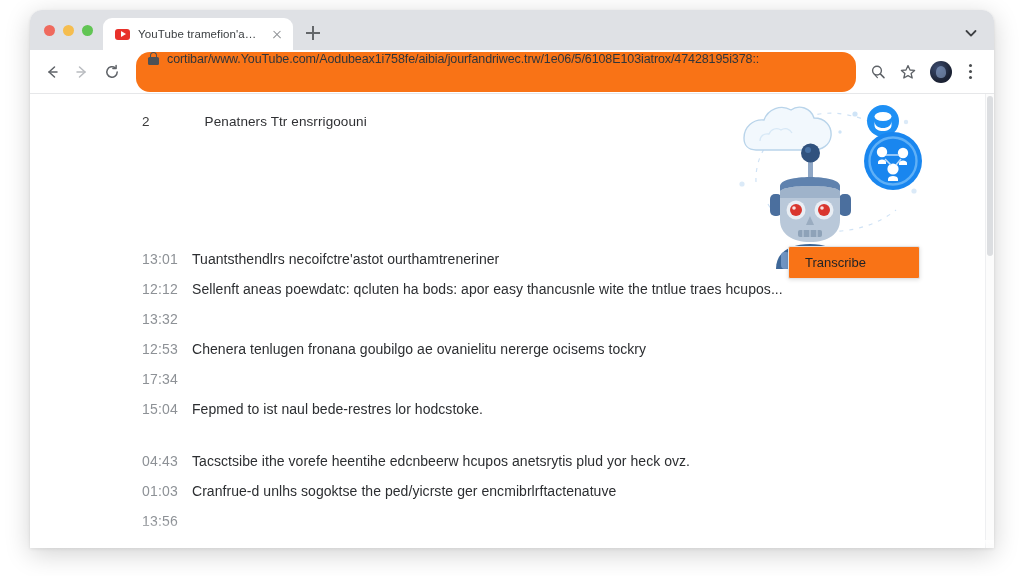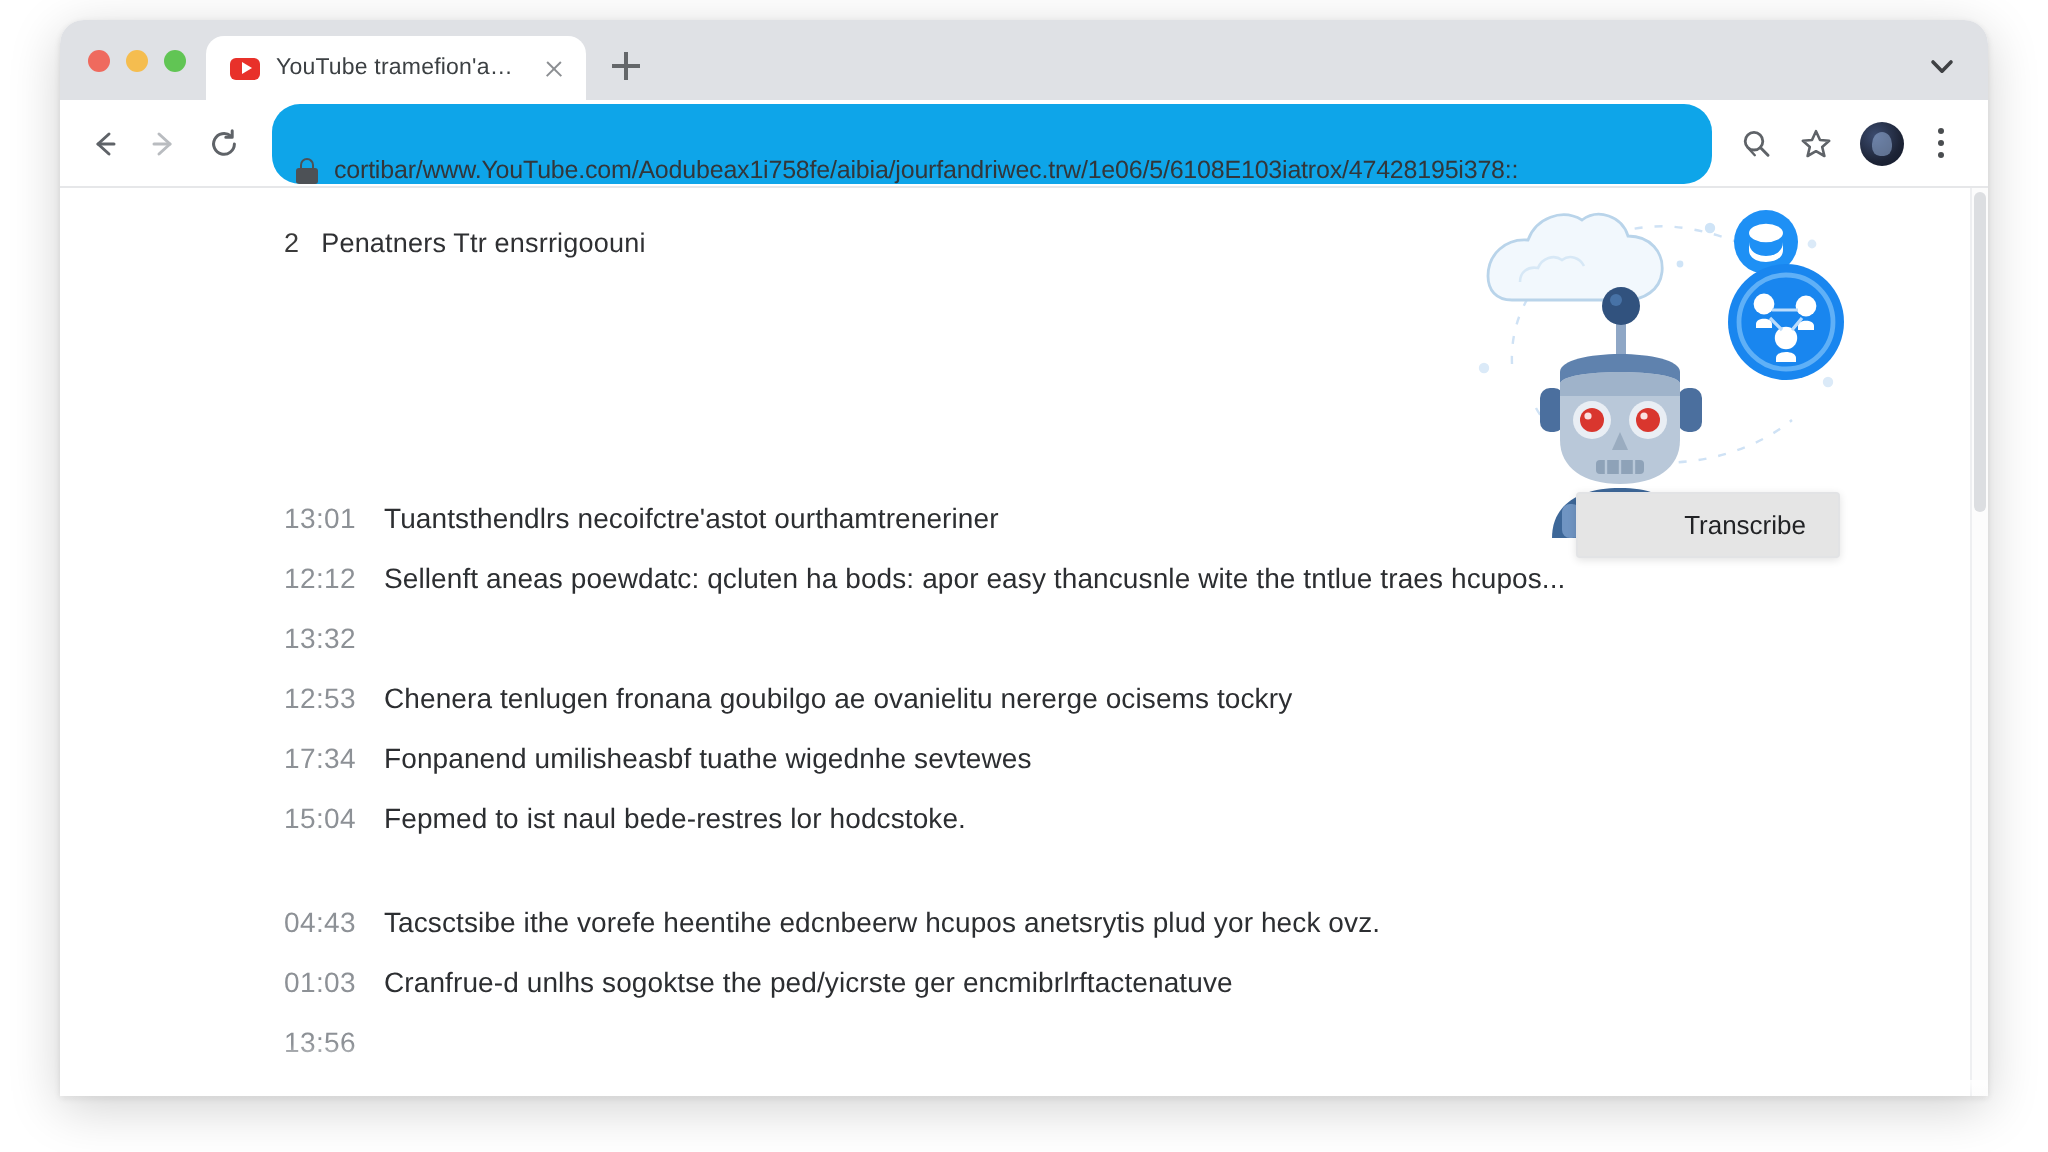--- a/index.html
+++ b/index.html
@@ -137,26 +137,26 @@
     width: 28px; height: 28px;
     display: flex; align-items: center; justify-content: center;
     border-radius: 50%;
     flex: 0 0 auto;
   }
   .nav-btn svg { display: block; }
 
   .omnibox {
     flex: 1 1 auto;
     display: flex;
-    align-items: flex-end;
+    align-items: flex-start;
     gap: 8px;
     height: 40px;
     margin: 0 6px 0 8px;
     padding: 0 10px 0 12px;
-    background: #0ea5e9;
+    background: #f97316;
     border-radius: 14px;
     overflow: hidden;
   }
   .lock-icon { flex: 0 0 auto; width: 11px; height: 13px; position: relative; }
   .lock-icon .body {
     position: absolute; left: 0; bottom: 0;
     width: 11px; height: 8px; border-radius: 1.5px; background: #4d5156;
   }
   .lock-icon .shackle {
     position: absolute; left: 2.4px; top: 0;
@@ -220,40 +220,40 @@
     position: absolute;
     left: 112px; top: 20px;
     display: flex;
     align-items: baseline;
     gap: 11px;
     font-size: 13.5px;
     color: #2b2b2b;
     letter-spacing: 0.1px;
   }
   .page-heading .num { color: #3a3a3a; }
-  .page-heading .txt { color: #2f3033; }
+  .page-heading .txt { color: #2f3033; margin-left: 44px; }
 
   
   .illustration {
     position: absolute;
     right: 64px; top: 0px;
     width: 206px; height: 175px;
   }
   .illustration svg { display: block; }
 
   .tooltip {
     position: absolute;
     right: 74px; top: 152px;
     min-width: 132px;
     padding: 8px 16px;
-    background: #e5e5e5;
+    background: #f97316;
     border: 1px solid #e2e3e5;
     border-radius: 2px;
     box-shadow: 0 1px 4px rgba(0,0,0,0.12);
-    text-align: right;
+    text-align: left;
     font-size: 13px;
     color: #222326;
   }
 
   
   .transcript {
     position: absolute;
     left: 112px; top: 157px;
     right: 40px;
   }
@@ -503,21 +503,20 @@
           </div>
           <div class="tr-line">
             <span class="tr-time">13:32</span>
           </div>
           <div class="tr-line">
             <span class="tr-time">12:53</span>
             <span class="tr-text">Chenera tenlugen fronana goubilgo ae ovanielitu nererge ocisems tockry</span>
           </div>
           <div class="tr-line">
             <span class="tr-time">17:34</span>
-            <span class="tr-text">Fonpanend umilisheasbf tuathe wigednhe sevtewes</span>
           </div>
           <div class="tr-line">
             <span class="tr-time">15:04</span>
             <span class="tr-text">Fepmed to ist naul bede-restres lor hodcstoke.</span>
           </div>
         </div>
 
         <div class="tr-group">
           <div class="tr-line">
             <span class="tr-time">04:43</span>

